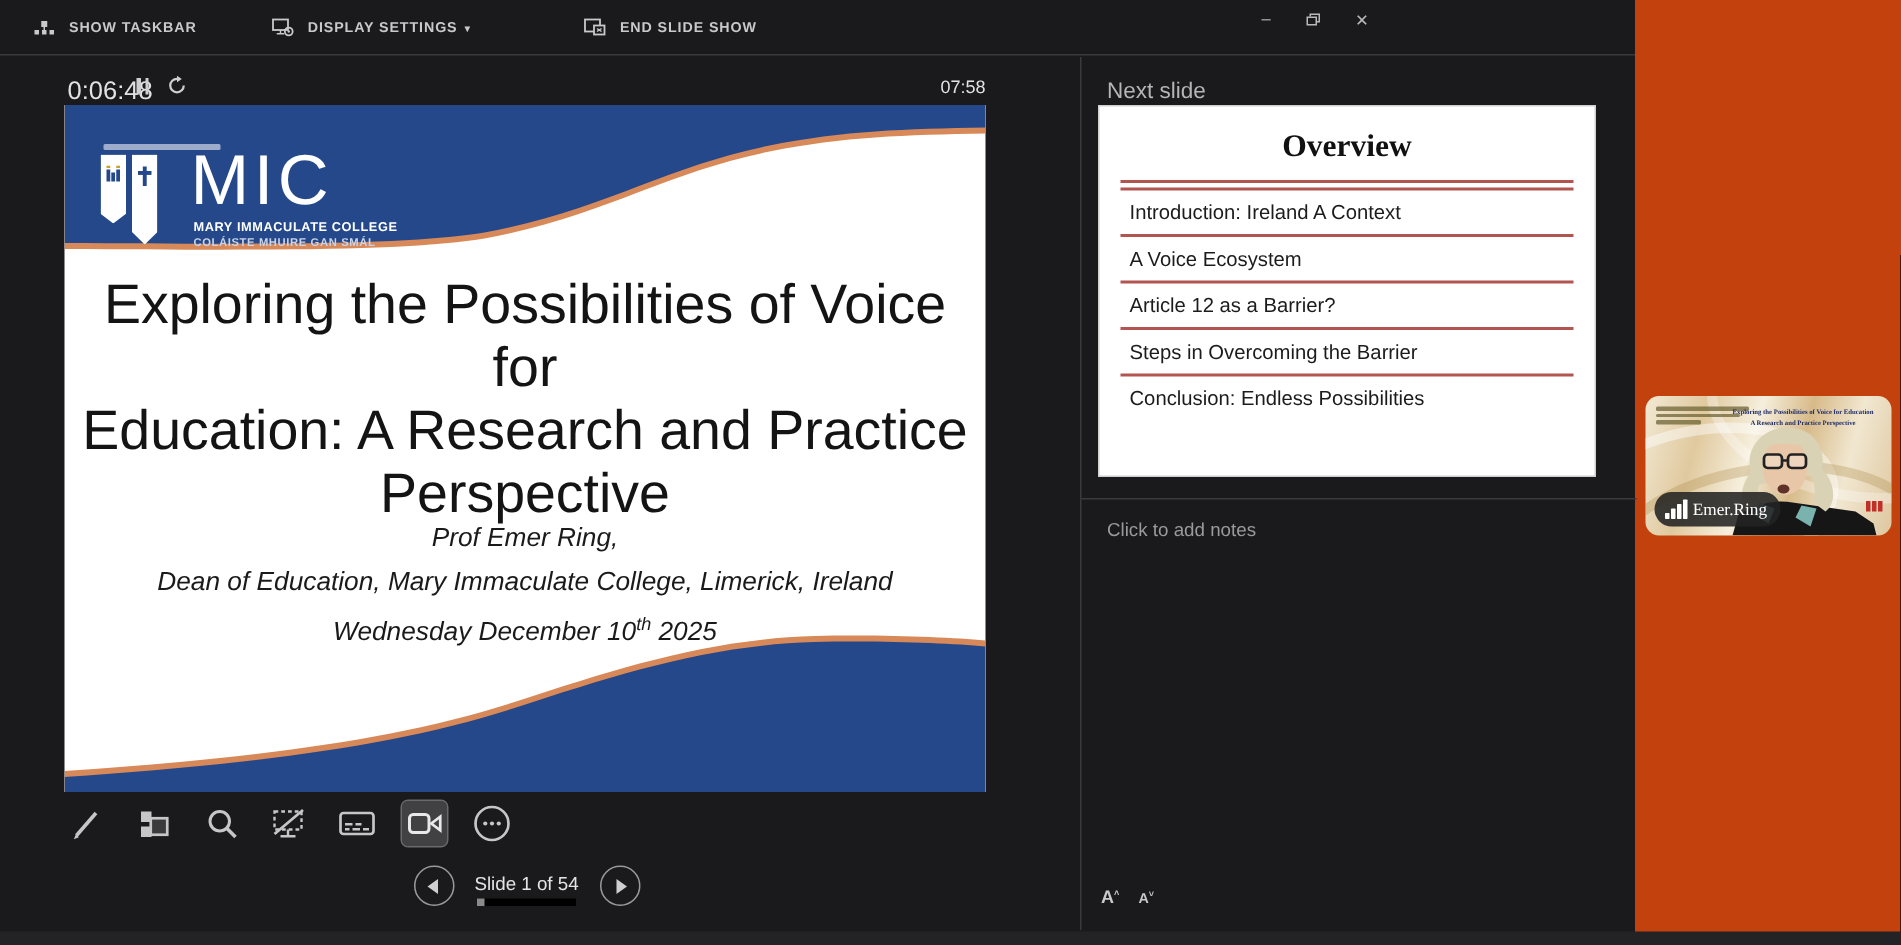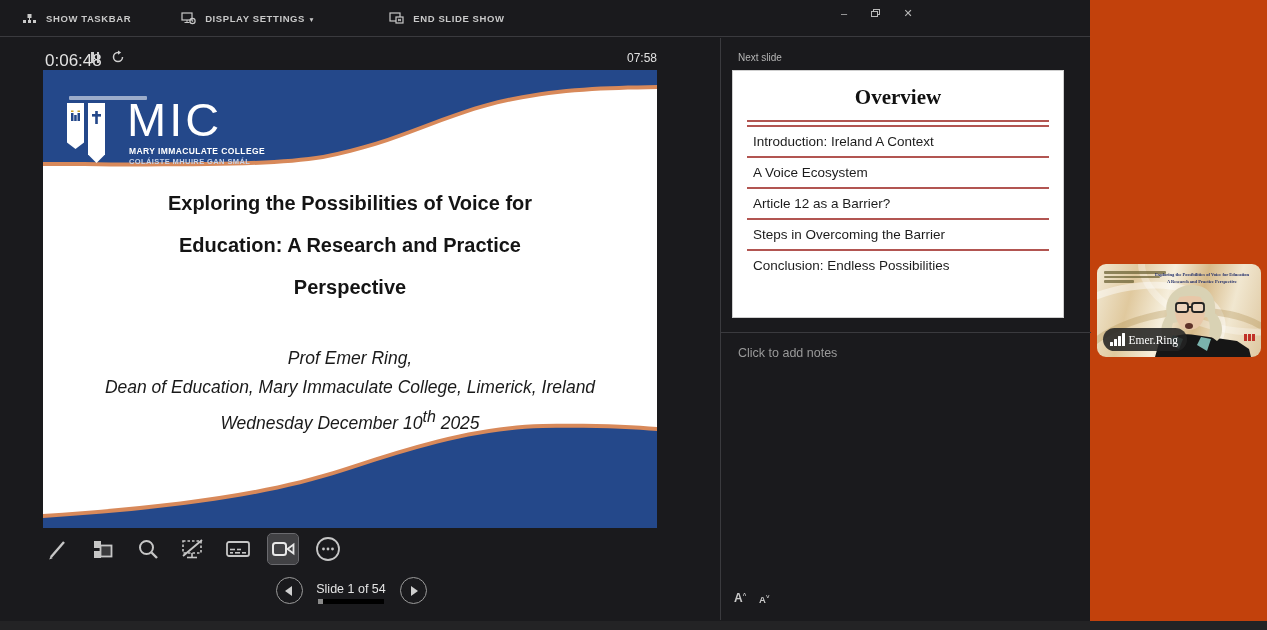--- a/index.html
+++ b/index.html
@@ -35,44 +35,44 @@
   #logo-block { position:absolute; left:22px; top:22px; width:260px; height:110px; color:#fff; }
   #logo-motto { position:absolute; left:4px; top:4px; width:78px; height:4px; background:rgba(255,255,255,.55); border-radius:1px; }
   .banner { position:absolute; background:#fff; clip-path:polygon(0 0,100% 0,100% 86%,50% 100%,0 86%); }
   #banner-1 { left:2px; top:11px; width:17px; height:46px; }
   #banner-2 { left:23px; top:11px; width:17px; height:60px; }
   .banner svg { display:block; margin:7px auto 0; }
   #logo-acronym { position:absolute; left:62px; top:0px; font-size:47px; font-weight:normal; letter-spacing:3px; color:#fff; }
   #logo-name-en { position:absolute; left:64px; top:54px; font-size:8.5px; font-weight:bold; letter-spacing:.4px; color:#fff; }
   #logo-name-ga { position:absolute; left:64px; top:65px; font-size:7.5px; font-weight:bold; letter-spacing:.4px; color:#c7d3e8; }
 
-  #slide-title { position:absolute; left:0; top:112px; width:100%; text-align:center; font-size:20px; font-weight:bold; color:#141414; line-height:42px; }
+  #slide-title { position:absolute; left:0; top:112px; width:100%; text-align:center; font-size:37px; font-weight:normal; color:#141414; line-height:42px; }
   #slide-subtitle { position:absolute; left:0; top:274px; width:100%; text-align:center; font-size:17.5px; font-weight:normal; font-style:italic; color:#1a1a1a; line-height:29px; }
-  #slide-subtitle sup { font-size:16px; }
+  #slide-subtitle sup { font-size:12px; }
 
   
   #slide-toolbar { position:absolute; left:43px; top:533px; height:32px; display:flex; align-items:center; gap:15px; }
   .tool-btn { width:30px; height:30px; display:flex; align-items:center; justify-content:center; border-radius:4px; }
   .tool-btn svg { display:block; }
   .tool-btn.active { background:#414144; outline:1px solid #6a6a6e; }
 
   
   .nav-circle { position:absolute; width:27px; height:27px; border:1.6px solid #9a9a9a; border-radius:50%; display:flex; align-items:center; justify-content:center; }
   #nav-prev { left:276px; top:577px; }
   #nav-next { left:400px; top:577px; }
   .nav-arrow { width:0; height:0; border-top:5px solid transparent; border-bottom:5px solid transparent; }
   #nav-prev .nav-arrow { border-right:7px solid #cfcfcf; margin-right:2px; }
   #nav-next .nav-arrow { border-left:7px solid #cfcfcf; margin-left:2px; }
   #slide-counter { position:absolute; left:286px; top:582px; width:130px; text-align:center; font-size:12.5px; color:#e4e4e4; }
   #slide-progress { position:absolute; left:318px; top:599px; width:66px; height:5px; background:#000; }
   #slide-progress .fill { width:5px; height:5px; background:#8a8a8a; }
 
   
   #right-panel { position:absolute; left:720px; top:38px; width:370px; height:582px; border-left:1px solid #3a3a3e; }
-  #next-slide-label { position:absolute; left:17px; top:14px; font-size:10px; color:#b5b5b5; }
+  #next-slide-label { position:absolute; left:17px; top:14px; font-size:15px; color:#b5b5b5; }
   #next-slide-card { position:absolute; left:11px; top:32px; width:332px; height:248px; background:#fff; border:1px solid #cfcfcf; }
   #ov-title { margin-top:14px; text-align:center; font-family:"Liberation Serif", serif; font-weight:bold; font-size:21px; color:#111; }
   #ov-list { margin:10px 14px 0 14px; }
   .ov-sep-double { height:2px; background:#b25551; }
   .ov-sep-double + .ov-sep-double-b { height:2px; background:#b25551; margin-top:3px; }
   .ov-item { font-size:13.5px; color:#1c1c1c; padding:7px 0 7px 6px; border-bottom:2px solid #b25551; }
   .ov-item:last-child { border-bottom:none; }
   #panel-sep { position:absolute; left:0px; top:294px; width:370px; height:1px; background:#3a3a3e; }
   #notes-placeholder { position:absolute; left:17px; top:308px; font-size:12.5px; color:#9a9a9a; }
   .font-btn { position:absolute; font-weight:bold; color:#c9c9c9; }

